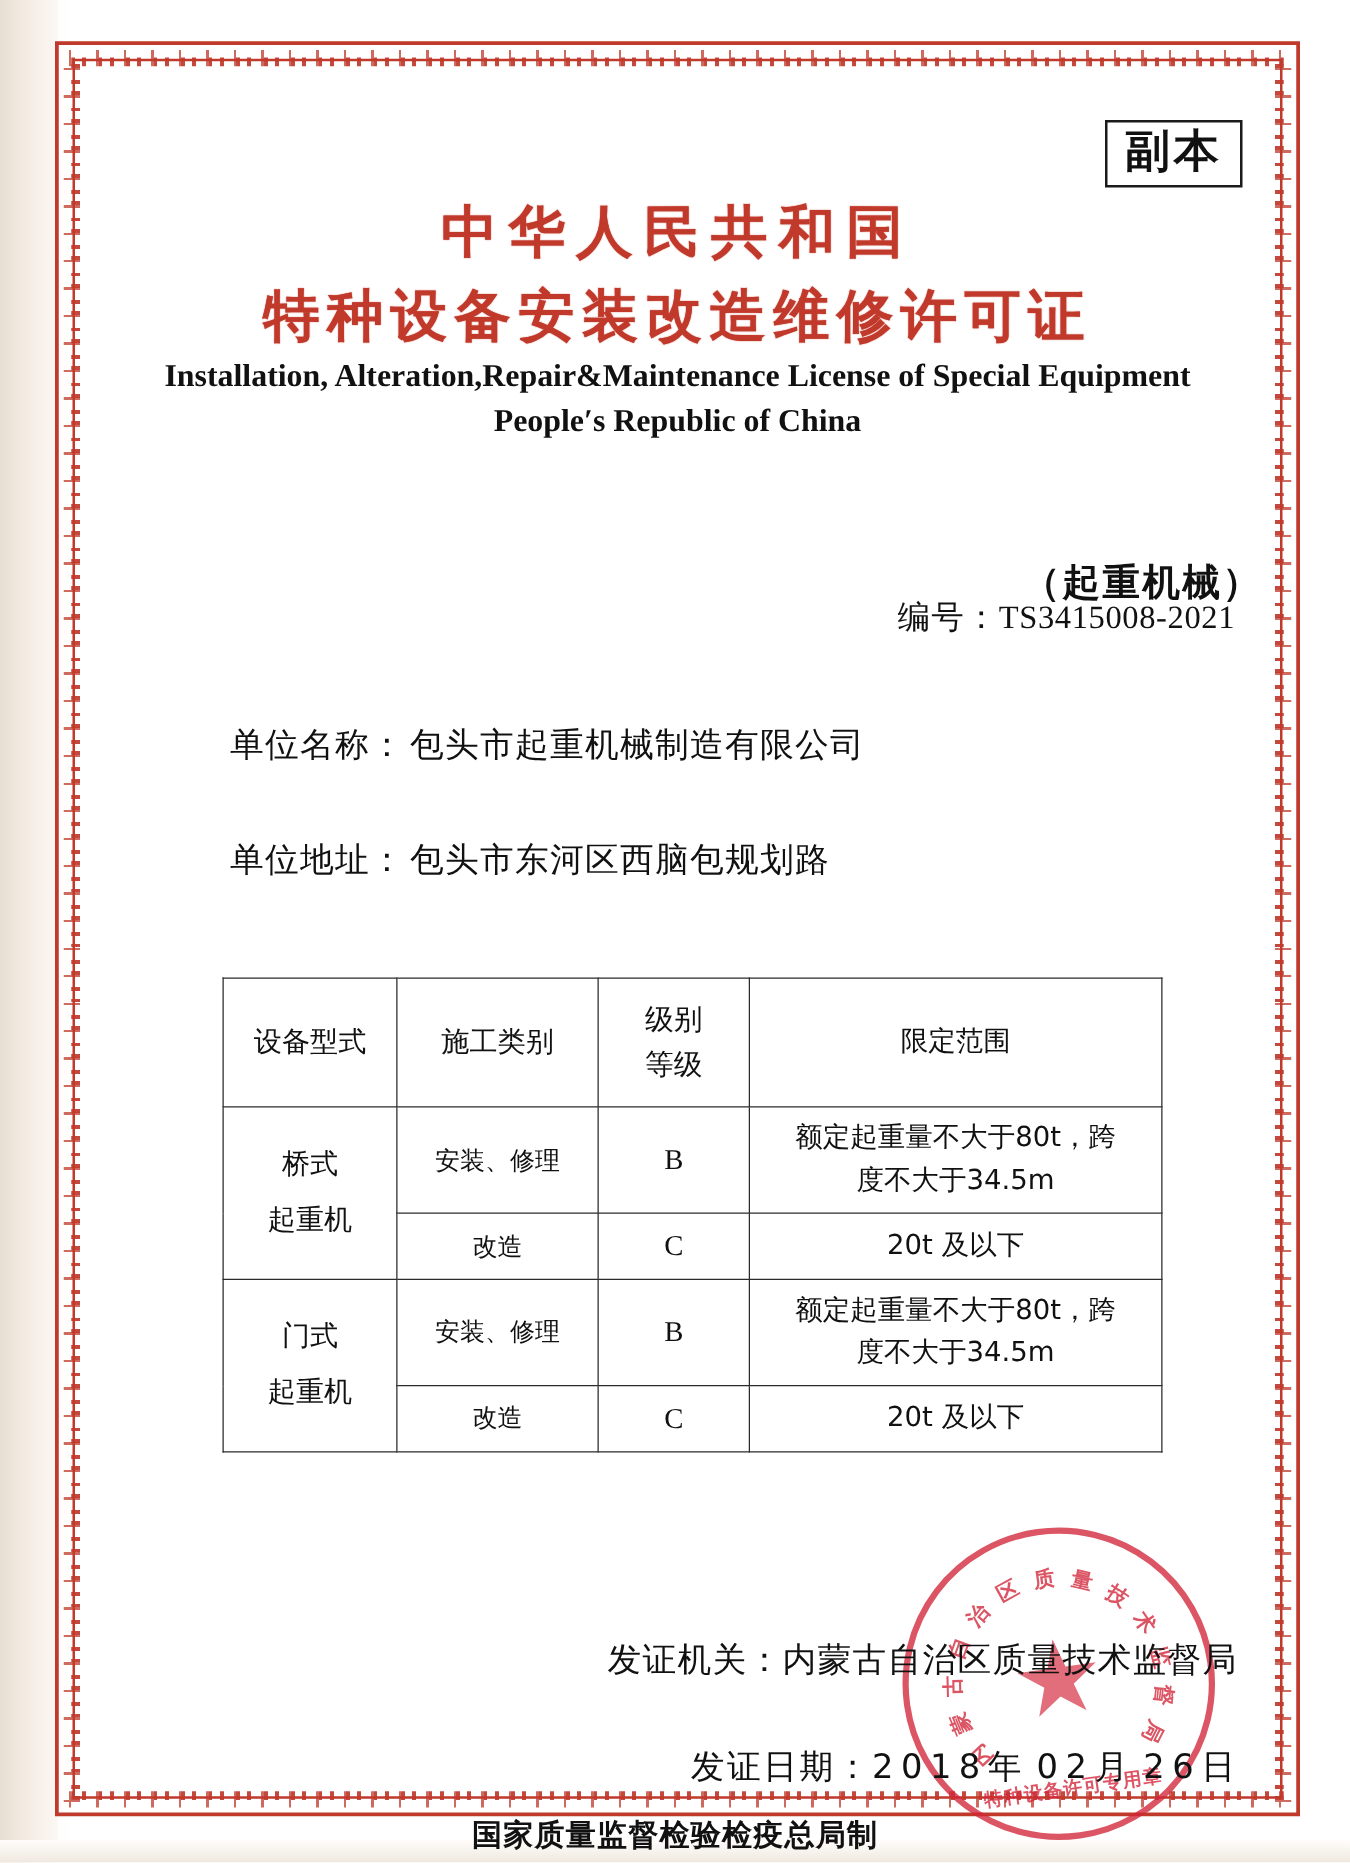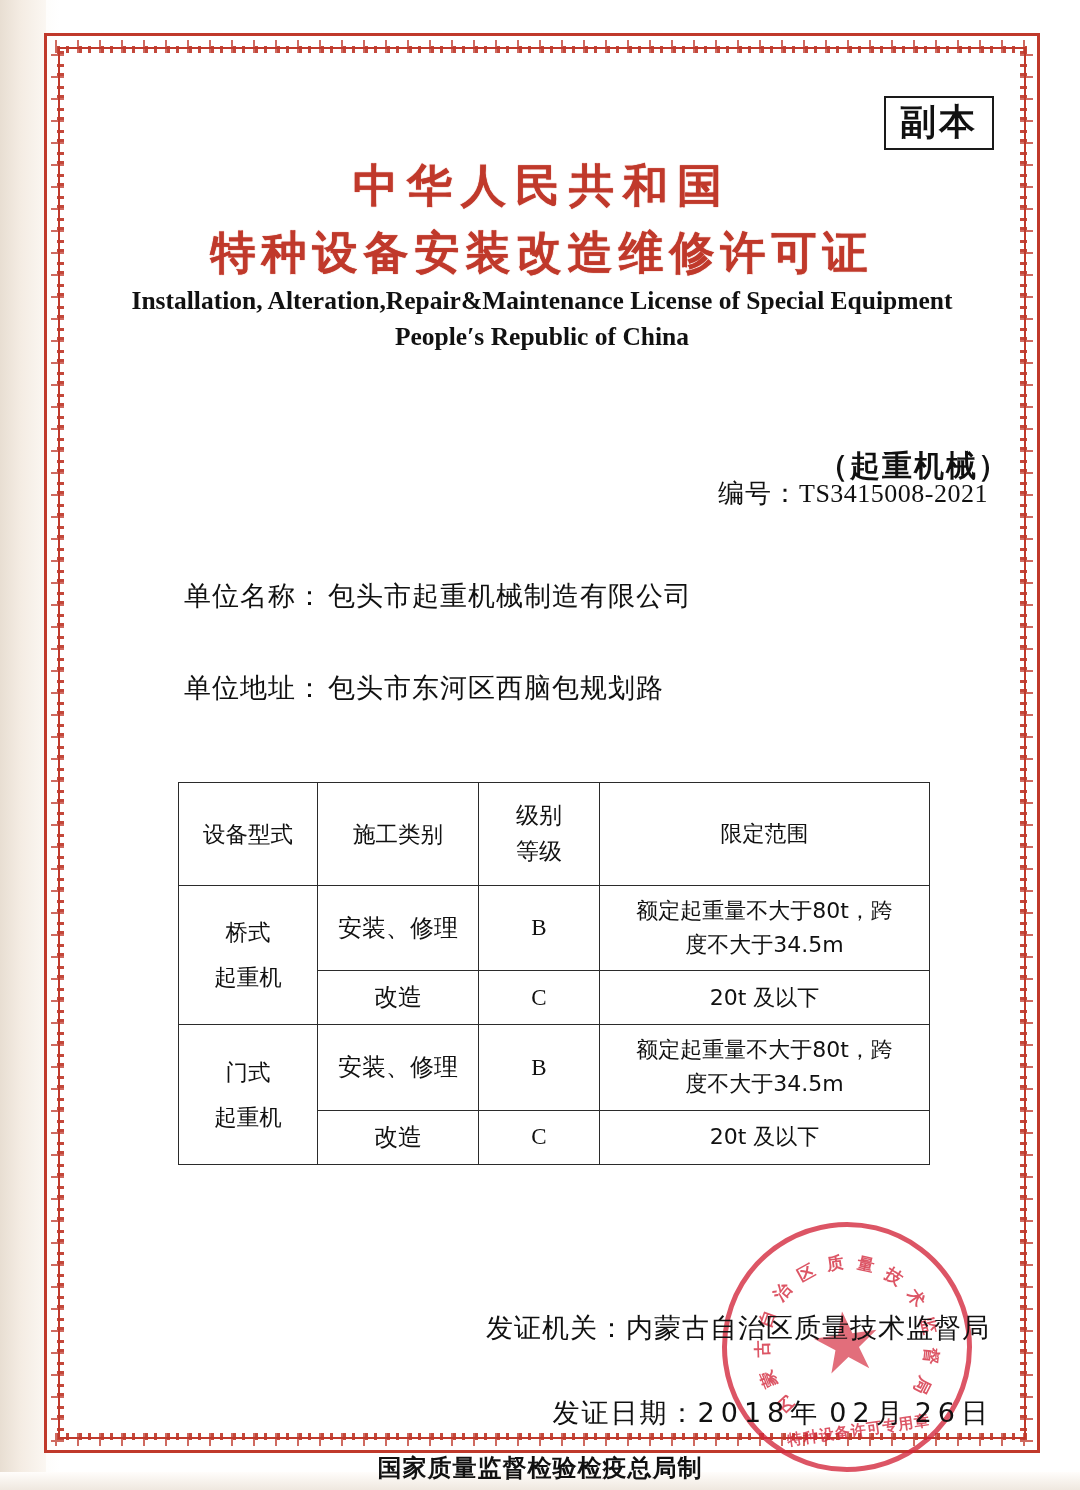--- a/index.html
+++ b/index.html
@@ -203,21 +203,21 @@
     top: 722px;
     width: 752px;
     border-collapse: collapse;
     font-family: "DejaVu Sans", sans-serif;
     color: #111;
   }
   table.scope td {
     border: 1.5px solid #2b2b2b;
     text-align: center;
     vertical-align: middle;
-    font-size: 24px;
+    font-size: 20px;
     padding: 8px 4px;
     line-height: 1.55;
   }
   table.scope td.head { height: 86px; font-size: 22.5px; }
   table.scope td.type { width: 130px; font-size: 22.5px; line-height: 2.0; }
   table.scope td.work { width: 152px; }
   table.scope td.grade { width: 112px; font-family: "Liberation Serif", serif; font-size: 23px; }
   table.scope td.range { font-size: 22px; }
   .two-line { line-height: 1.9; }
 

